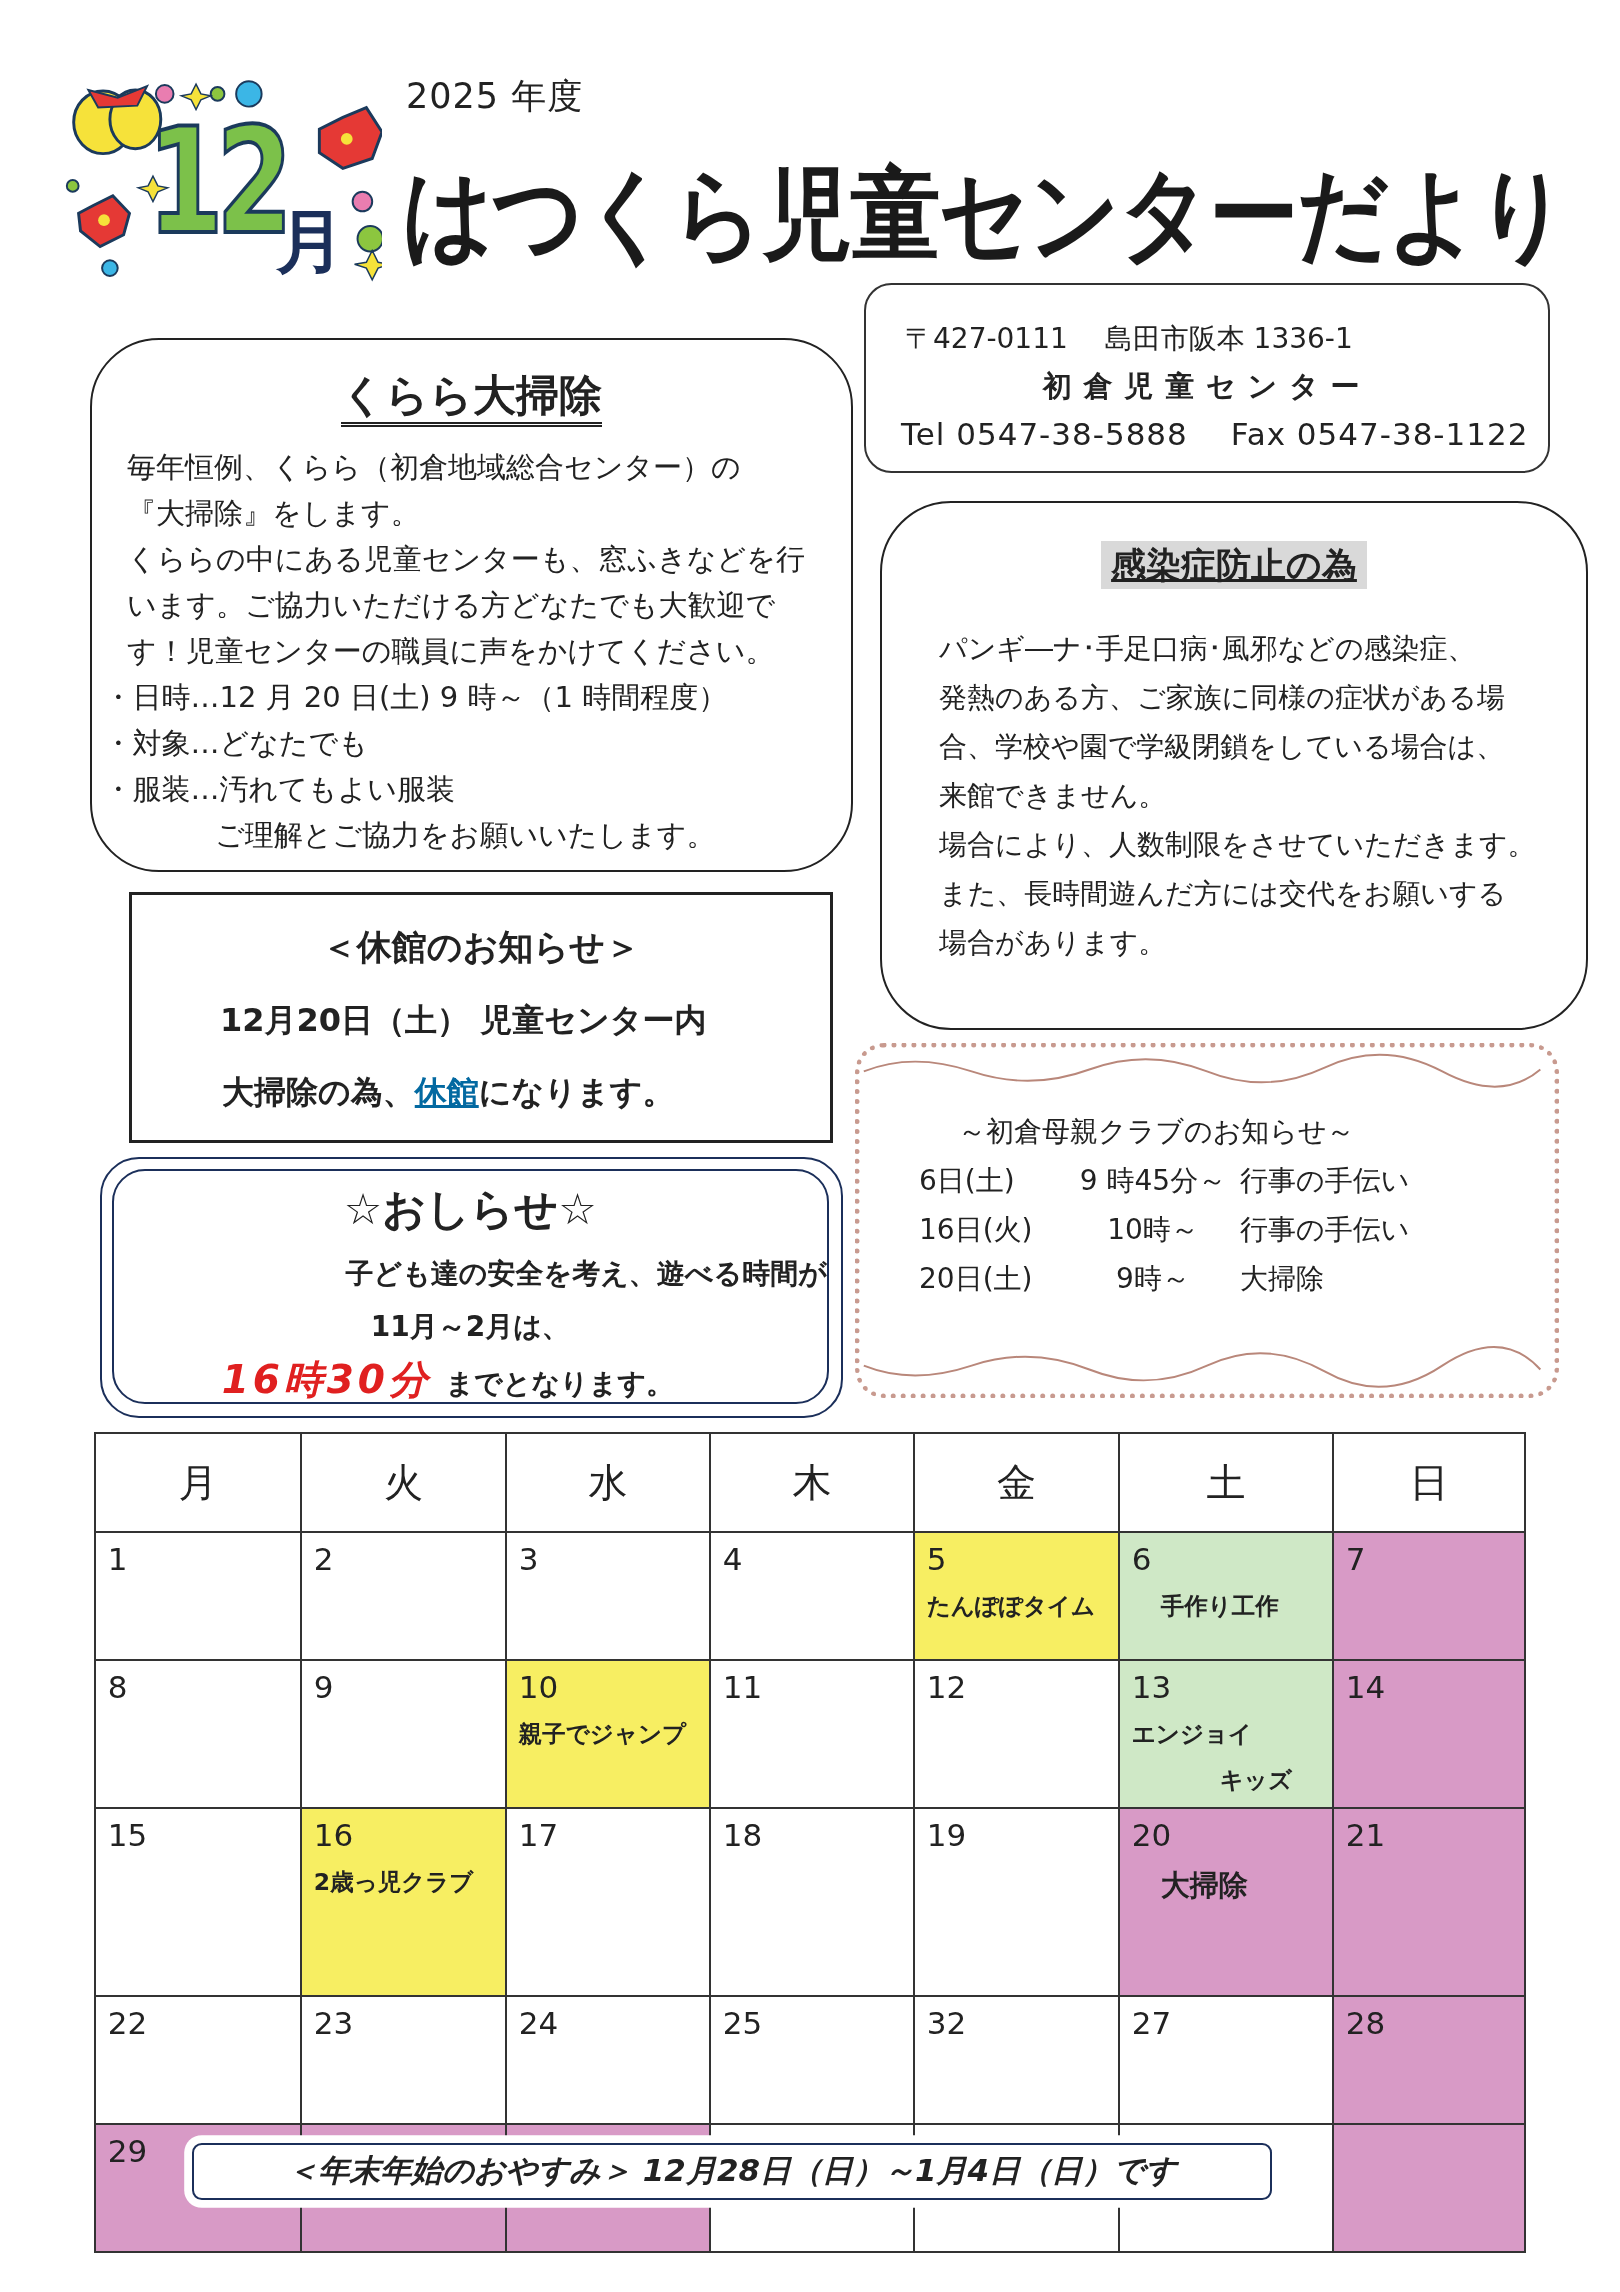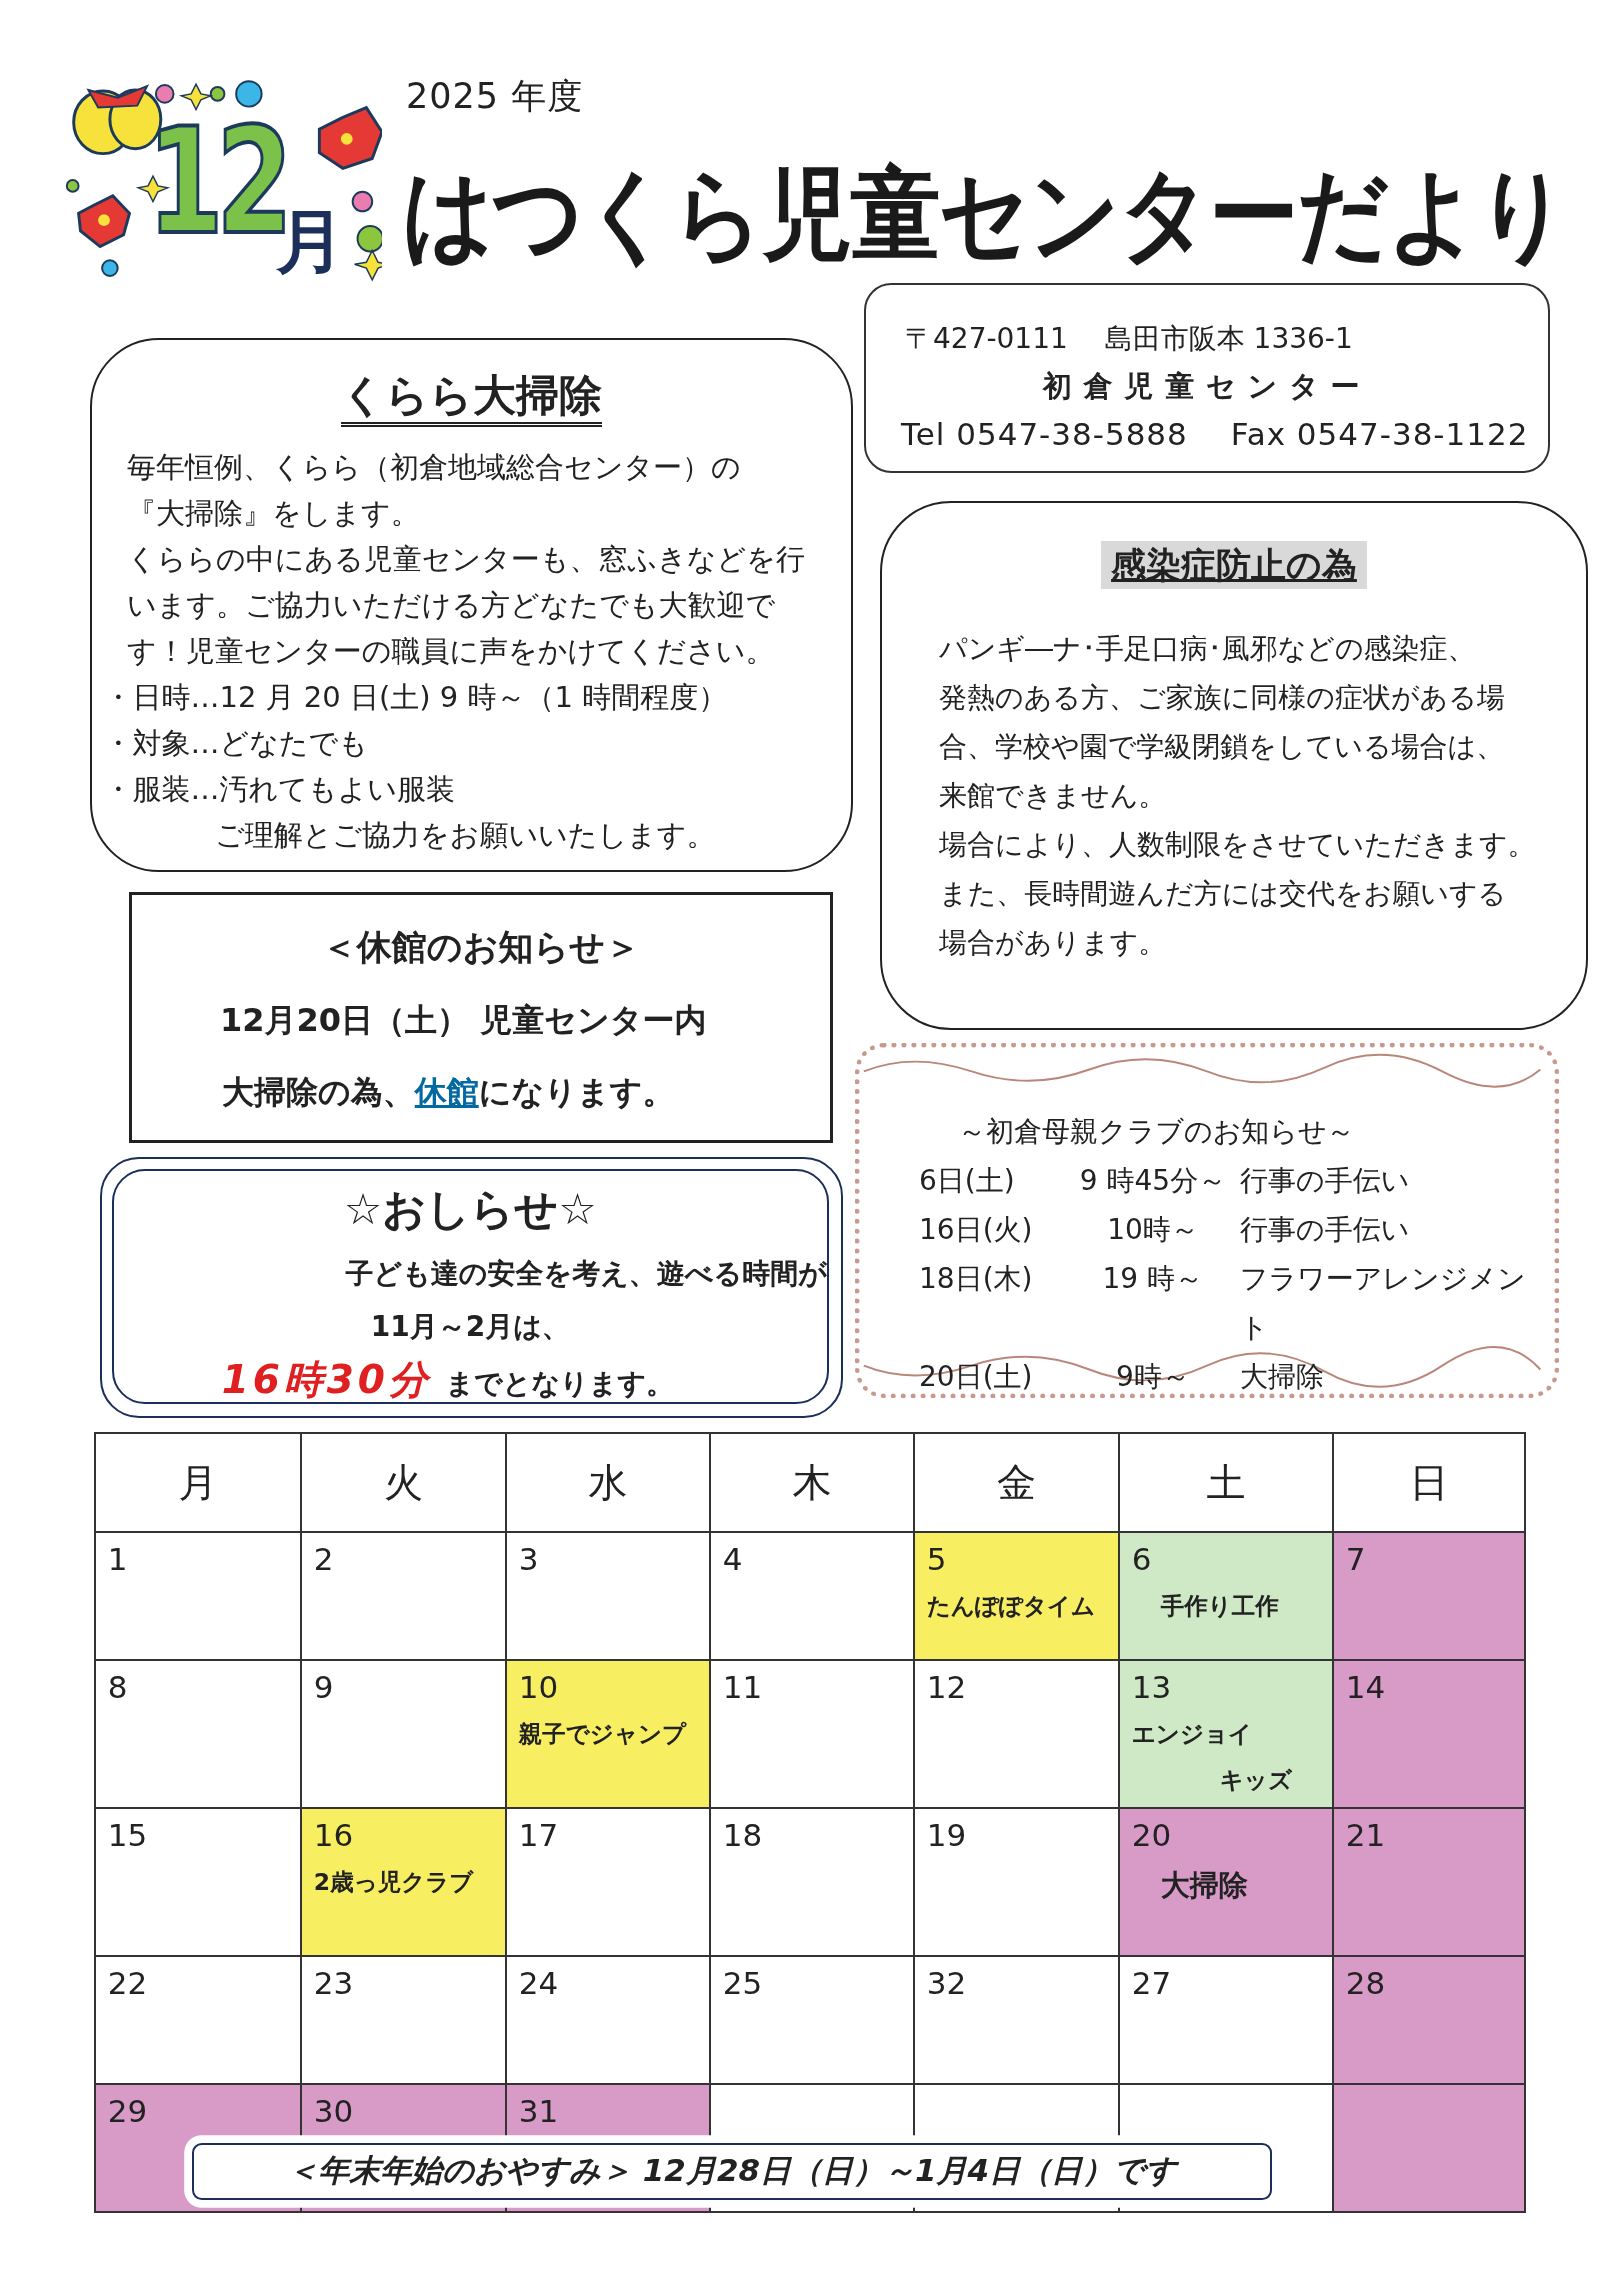--- a/index.html
+++ b/index.html
@@ -57,21 +57,21 @@
   .club-row .c1 { width: 147px; }
   .club-row .c2 { width: 174px; text-align: center; }
 
   
   .cal { left: 94px; top: 1432px; width: 1429px; border-collapse: collapse; table-layout: fixed; }
   .cal th, .cal td { border: 2px solid #333; vertical-align: top; }
   .cal th { height: 99px; font-size: 39px; font-weight: normal; text-align: center; vertical-align: middle; }
   .cal td { font-size: 31px; padding: 7.8px 11.8px; position: relative; }
   .cal tr.r1 td { height: 128px; }
   .cal tr.r2 td { height: 148px; }
-  .cal tr.r3 td { height: 148px; }
+  .cal tr.r3 td { height: 188px; }
   .cal tr.r4 td { height: 128px; }
   .cal tr.r5 td { height: 128px; }
   .cal td .ev { display: block; font-size: 23.5px; font-weight: bold; margin-top: 13.7px; white-space: nowrap; }
   .yellow { background: #f7ee62; }
   .green { background: #cfe8c6; }
   .pink { background: #d89ac6; }
   .holiday-banner { left: 192px; top: 2143px; width: 1080px; height: 57px; border: 2.9px solid #1b2f5a; border-radius: 9.8px; background: #fff; font-size: 31px; font-weight: bold; font-style: italic; text-align: center; line-height: 51px; box-shadow: 0 0 0 7.8px #fff; }
 </style>
 </head>
 <body>
@@ -160,25 +160,20 @@
   <div class="abs club-rows">
     <div class="club-row">
         <span class="c1">6日(土)</span>
         <span class="c2">9 時45分～</span>
         <span>行事の手伝い</span>
       </div>
     <div class="club-row">
         <span class="c1">16日(火)</span>
         <span class="c2">10時～</span>
         <span>行事の手伝い</span>
-      </div>
-    <div class="club-row">
-        <span class="c1">18日(木)</span>
-        <span class="c2">19 時～</span>
-        <span>フラワーアレンジメント</span>
       </div>
     <div class="club-row">
         <span class="c1">20日(土)</span>
         <span class="c2">9時～</span>
         <span>大掃除</span>
       </div>
   </div>
 </div>
 
 <table class="abs cal">

